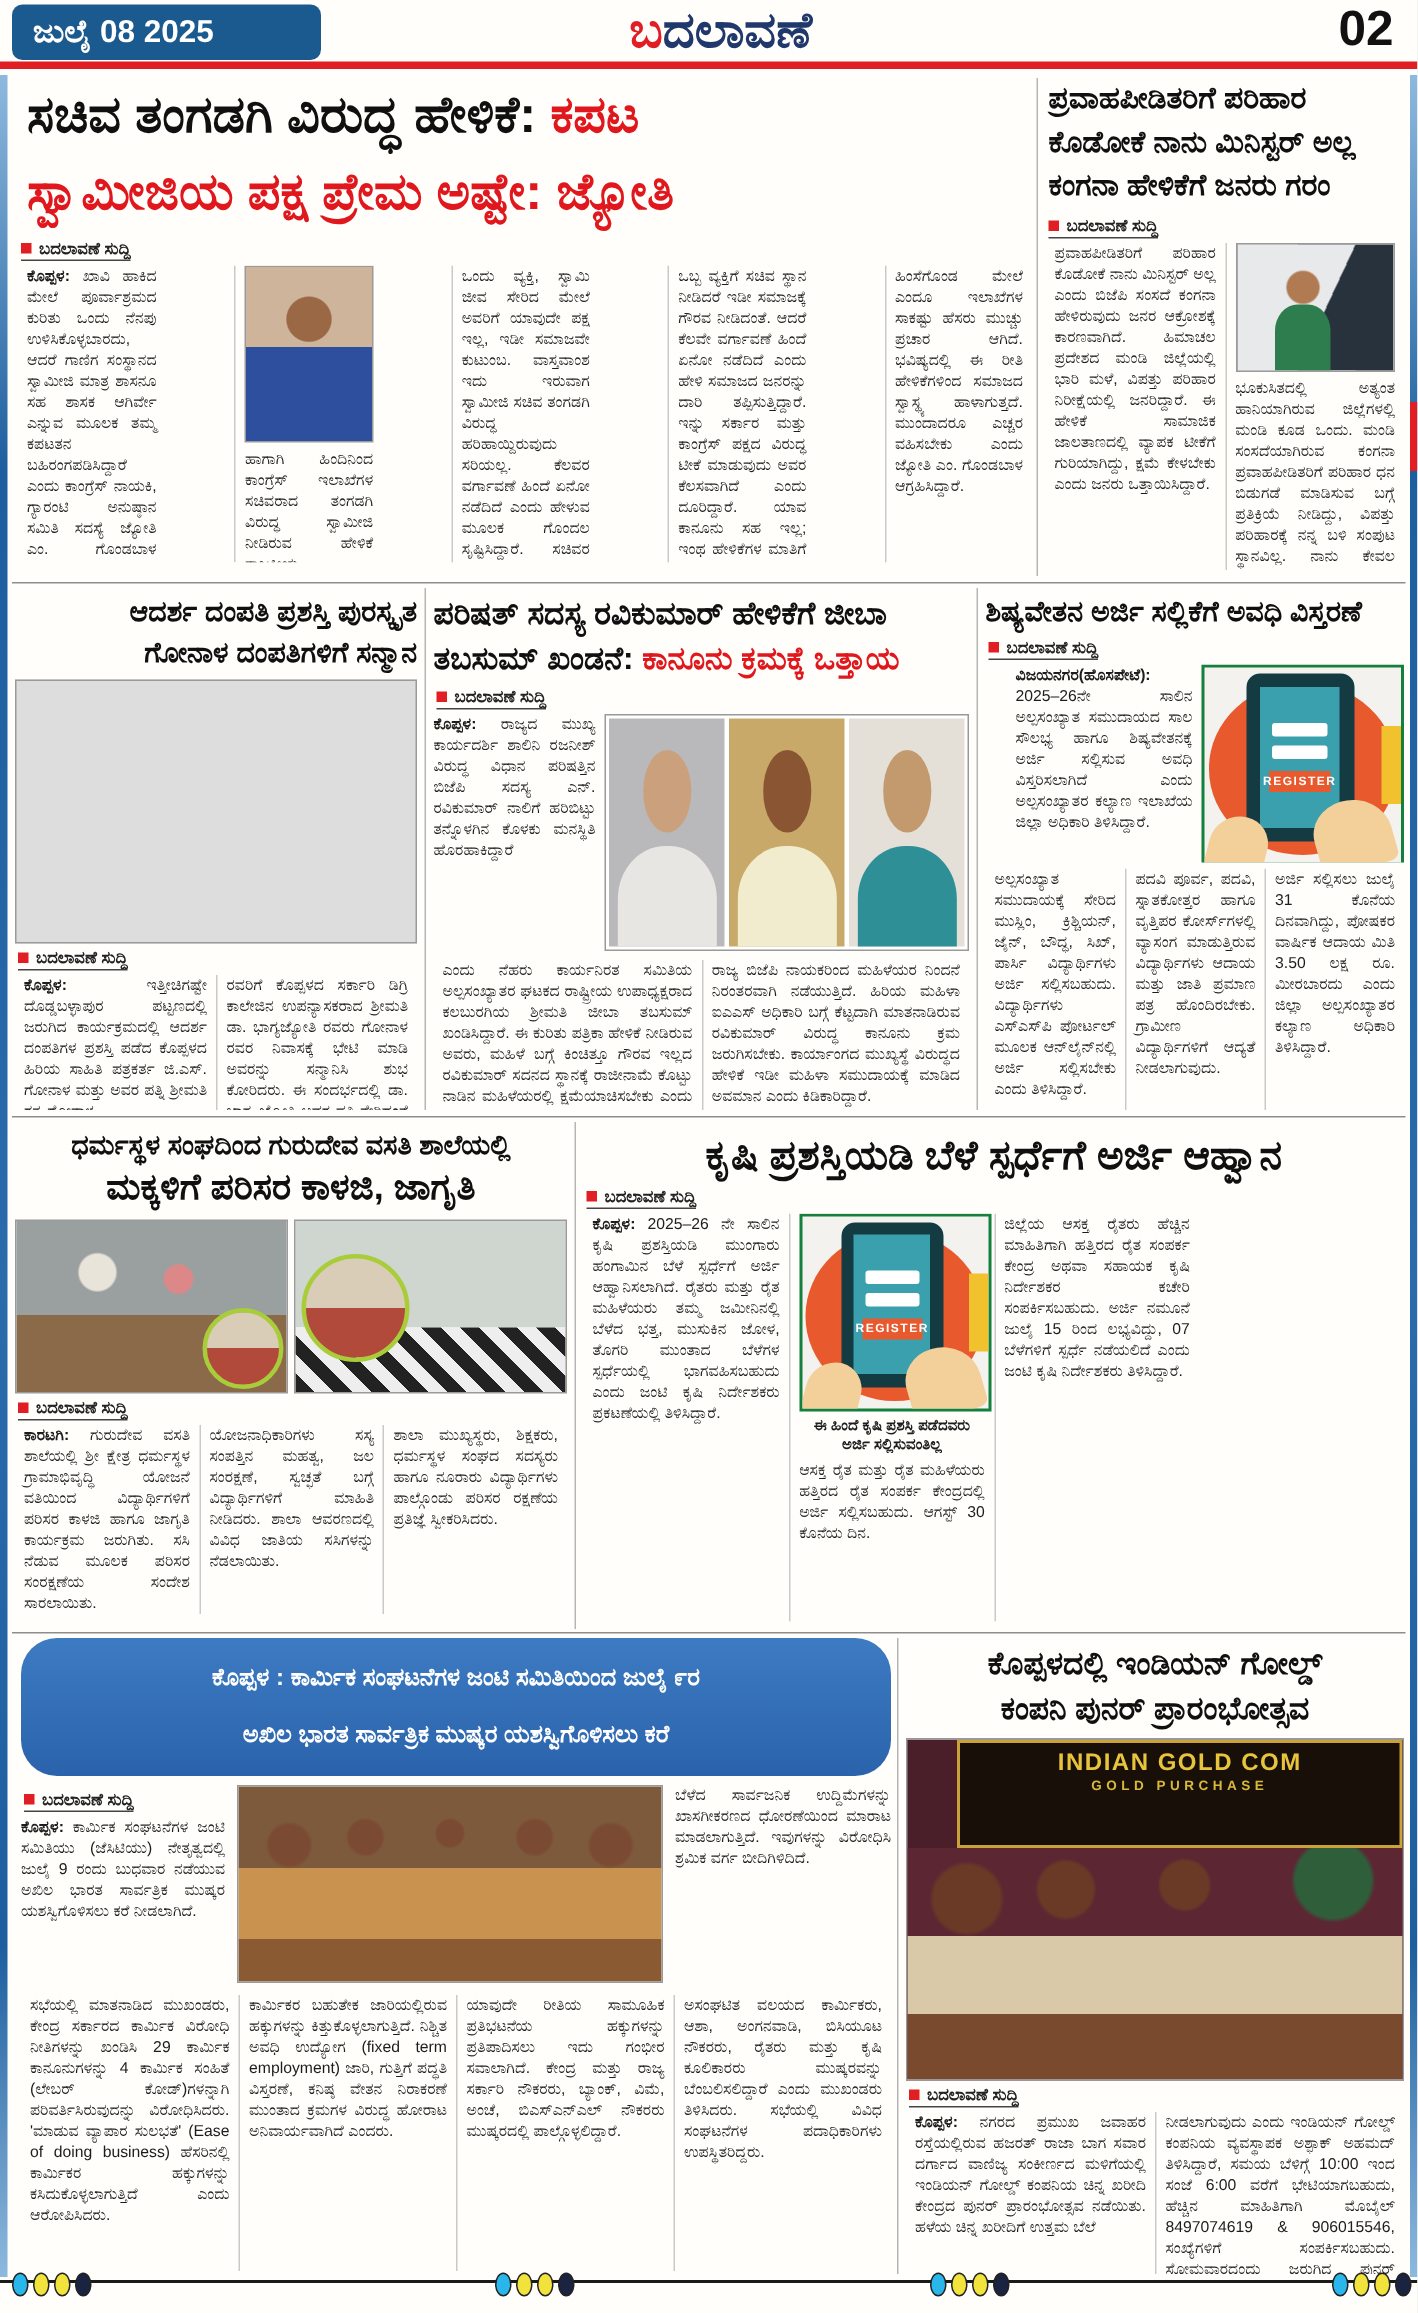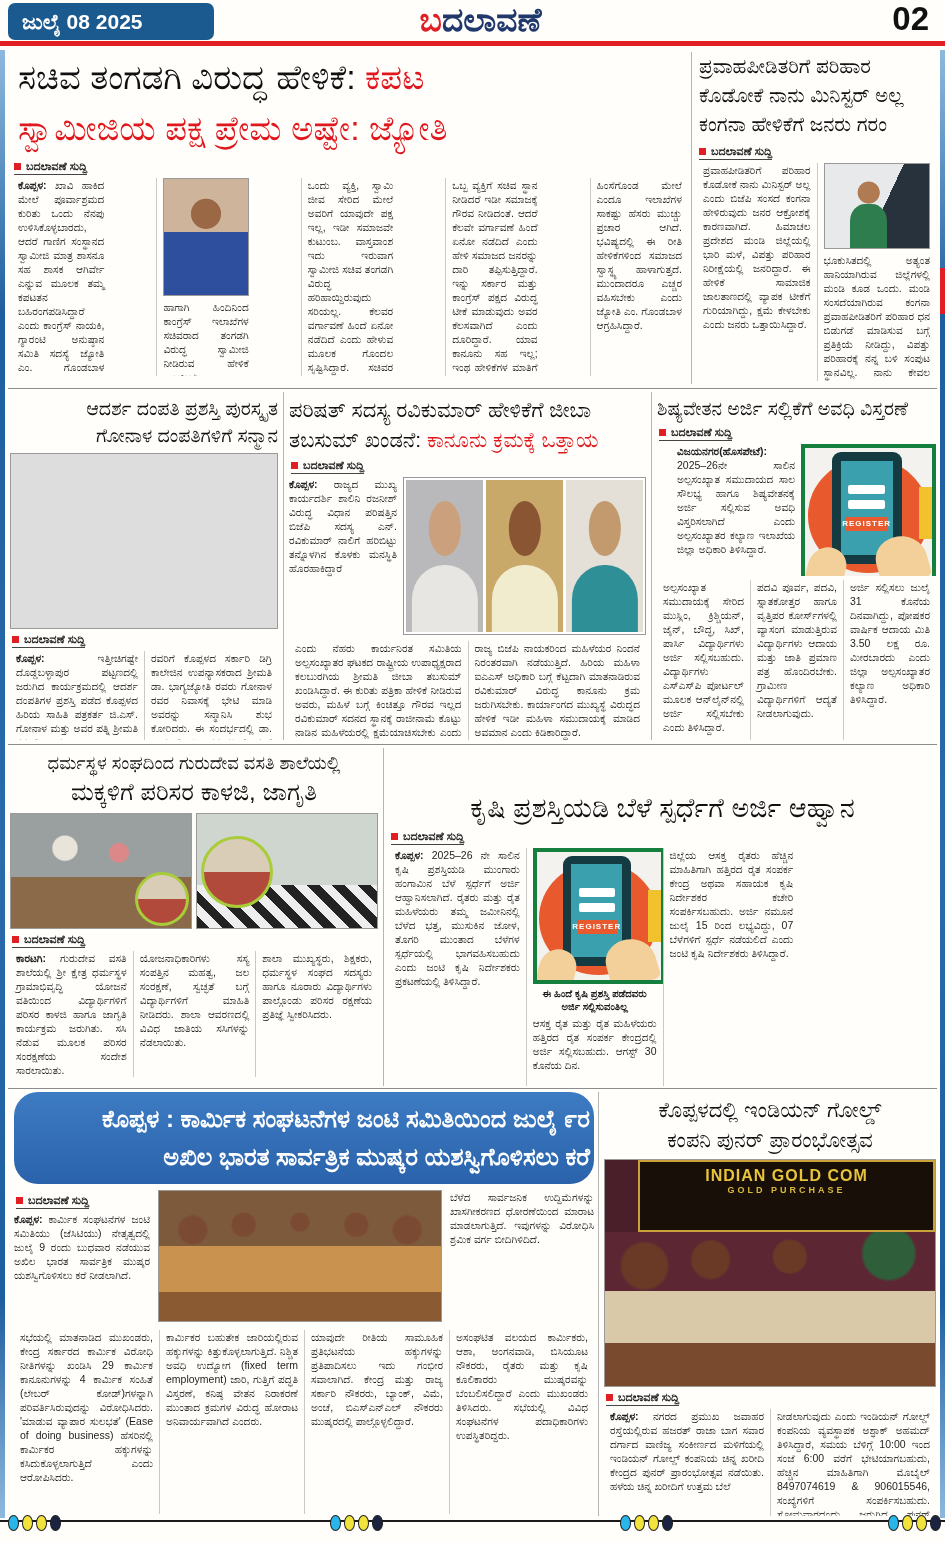--- a/index.html
+++ b/index.html
@@ -18,21 +18,21 @@
   
   .datebox{position:absolute;left:8px;top:3px;width:206px;height:37px;background:var(--masthead-blue);
            border-radius:7px;color:#fff;font-size:21px;font-weight:bold;display:flex;align-items:center;
            padding-left:14px;box-sizing:border-box;}
   .paper-title{position:absolute;left:16px;right:0;top:1px;text-align:center;font-size:33px;font-weight:bold;color:var(--title-blue);}
   .paper-title .init{color:var(--accent-red);}
   .pageno{position:absolute;right:16px;top:0;font-size:33px;font-weight:bold;color:#111;}
   .redrule{position:absolute;top:41px;left:0;right:0;height:5px;background:var(--accent-red);}
   
   .art{position:absolute;overflow:hidden;}
-  .hl{font-weight:normal;color:#101010;}
+  .hl{font-weight:bold;color:#101010;}
   .red{color:var(--headline-red);}
   .byline{display:inline-block;font-size:11px;font-weight:bold;color:#222;border-bottom:1px solid #444;padding-bottom:1px;margin:2px 0 3px 2px;}
   .byline::before{content:'';display:inline-block;width:7px;height:7px;background:var(--accent-red);margin-right:5px;}
   .bt{font-size:10.5px;line-height:14px;text-align:justify;color:#1d1d1d;}
   .dl{font-weight:bold;}
   .cols{display:grid;overflow:hidden;}
   .col{padding:0 6px;overflow:hidden;}
   .col + .col{border-left:1px solid #c9c9c9;}
   .vdiv{position:absolute;width:1px;background:#b5b5b5;}
   .hdiv{position:absolute;left:8px;right:8px;height:1px;background:#8d8d8d;}
@@ -81,37 +81,37 @@
   .trio{display:flex;gap:3px;border:1px solid #999;padding:2px;background:#fff;box-sizing:border-box;}
   .person{position:relative;flex:1;overflow:hidden;}
   .person::before{content:'';position:absolute;left:50%;top:14%;width:42%;height:36%;transform:translateX(-50%);
                   border-radius:50%;background:var(--skin,#b07b52);}
   .person::after{content:'';position:absolute;left:50%;bottom:-4%;width:86%;height:48%;transform:translateX(-50%);
                  border-radius:48% 48% 0 0;background:var(--cloth,#555);}
   .p-hijab{background:#b9b9bb;--skin:#caa17c;--cloth:#e8e6e2;}
   .p-man{background:#c9a96a;--skin:#8a5533;--cloth:#f2ecce;}
   .p-woman{background:#e4e0d8;--skin:#c29a6e;--cloth:#2e8f96;}
   
-  .reg{position:relative;border:4px solid #15803d;background:#f4f2ee;overflow:hidden;}
+  .reg{position:relative;border:2px solid #15803d;background:#f4f2ee;overflow:hidden;}
   .reg-circle{position:absolute;left:2%;top:8%;width:96%;height:88%;border-radius:50%;background:#e85a2d;}
   .reg-yellow{position:absolute;right:0;top:30%;width:10%;height:40%;background:#f2c12e;}
   .reg-tablet{position:absolute;left:21%;top:3%;width:55%;height:86%;background:#143b42;border-radius:9px;
               padding:7% 7%;box-sizing:border-box;}
   .reg-screen{width:100%;height:100%;background:#3aa0ae;display:flex;flex-direction:column;align-items:center;justify-content:center;gap:6%;}
   .reg-bar{width:70%;height:10%;background:#fff;border-radius:2px;}
   .reg-btn{width:78%;height:15%;margin-top:4%;background:#e85a2d;color:#fff;font-size:8px;font-weight:bold;
            display:flex;align-items:center;justify-content:center;letter-spacing:1px;}
   .reg-hand{position:absolute;right:4%;bottom:-4%;width:40%;height:36%;background:#f3cf9a;
             border-radius:46% 54% 12% 12%;transform:rotate(-16deg);}
   .reg-hand2{position:absolute;left:2%;bottom:-6%;width:30%;height:30%;background:#f3cf9a;
             border-radius:54% 46% 12% 12%;transform:rotate(14deg);}
   .caption{font-size:10px;font-weight:bold;text-align:center;line-height:13px;margin-top:3px;}
   
-  .bluebox{background:linear-gradient(180deg,#3d7bc2,#2a63ab);border-radius:24px;color:#fff;text-align:right;
-           font-weight:bold;font-size:24px;line-height:38px;padding:8px 4px;box-sizing:border-box;}
+  .bluebox{background:linear-gradient(180deg,#3d7bc2,#2a63ab);border-radius:24px;color:#fff;text-align:center;
+           font-weight:bold;font-size:16px;line-height:38px;padding:8px 4px;box-sizing:border-box;}
   
   .footline{position:absolute;left:0;right:0;top:1520px;height:2px;background:#1a1a1a;}
   .dotgroup{position:absolute;top:1515px;display:flex;gap:3px;}
   .dot{width:11px;height:16px;border-radius:50%;border:1px solid #222;box-sizing:border-box;}
   .dot.d0{background:var(--dot0);} .dot.d1{background:var(--dot1);}
   .dot.d2{background:var(--dot2);} .dot.d3{background:var(--dot3);}
 </style>
 </head>
 <body>
 
@@ -258,21 +258,21 @@
     <div class="cols" style="grid-template-columns:1fr 1fr 1fr;height:126px;">
       <div class="col bt"><span class="dl">ಕಾರಟಗಿ:</span> <span>ಗುರುದೇವ ವಸತಿ ಶಾಲೆಯಲ್ಲಿ ಶ್ರೀ ಕ್ಷೇತ್ರ ಧರ್ಮಸ್ಥಳ ಗ್ರಾಮಾಭಿವೃದ್ಧಿ ಯೋಜನೆ ವತಿಯಿಂದ ವಿದ್ಯಾರ್ಥಿಗಳಿಗೆ ಪರಿಸರ ಕಾಳಜಿ ಹಾಗೂ ಜಾಗೃತಿ ಕಾರ್ಯಕ್ರಮ ಜರುಗಿತು. ಸಸಿ ನೆಡುವ ಮೂಲಕ ಪರಿಸರ ಸಂರಕ್ಷಣೆಯ ಸಂದೇಶ ಸಾರಲಾಯಿತು.</span></div>
       <div class="col bt">ಯೋಜನಾಧಿಕಾರಿಗಳು ಸಸ್ಯ ಸಂಪತ್ತಿನ ಮಹತ್ವ, ಜಲ ಸಂರಕ್ಷಣೆ, ಸ್ವಚ್ಛತೆ ಬಗ್ಗೆ ವಿದ್ಯಾರ್ಥಿಗಳಿಗೆ ಮಾಹಿತಿ ನೀಡಿದರು. ಶಾಲಾ ಆವರಣದಲ್ಲಿ ವಿವಿಧ ಜಾತಿಯ ಸಸಿಗಳನ್ನು ನೆಡಲಾಯಿತು.</div>
       <div class="col bt">ಶಾಲಾ ಮುಖ್ಯಸ್ಥರು, ಶಿಕ್ಷಕರು, ಧರ್ಮಸ್ಥಳ ಸಂಘದ ಸದಸ್ಯರು ಹಾಗೂ ನೂರಾರು ವಿದ್ಯಾರ್ಥಿಗಳು ಪಾಲ್ಗೊಂಡು ಪರಿಸರ ರಕ್ಷಣೆಯ ಪ್ರತಿಜ್ಞೆ ಸ್ವೀಕರಿಸಿದರು.</div>
     </div>
   </div>
 
   <div class="vdiv" style="left:383px;top:748px;height:338px;"></div>
 
   <div class="art" style="left:389px;top:748px;width:547px;height:338px;">
-    <div class="hl" style="font-size:27px;line-height:36px;text-align:center;padding-top:4px;margin-top:38px;">
+    <div class="hl" style="font-size:27px;line-height:36px;text-align:center;padding-top:4px;">
       <span>ಕೃಷಿ ಪ್ರಶಸ್ತಿಯಡಿ ಬೆಳೆ ಸ್ಪರ್ಧೆಗೆ ಅರ್ಜಿ ಆಹ್ವಾನ</span>
     </div>
     <div class="byline"><span>ಬದಲಾವಣೆ ಸುದ್ದಿ</span></div>
     <div class="cols" style="grid-template-columns:repeat(4,1fr);height:272px;">
       <div class="col bt"><span class="dl">ಕೊಪ್ಪಳ:</span> <span>2025–26 ನೇ ಸಾಲಿನ ಕೃಷಿ ಪ್ರಶಸ್ತಿಯಡಿ ಮುಂಗಾರು ಹಂಗಾಮಿನ ಬೆಳೆ ಸ್ಪರ್ಧೆಗೆ ಅರ್ಜಿ ಆಹ್ವಾನಿಸಲಾಗಿದೆ. ರೈತರು ಮತ್ತು ರೈತ ಮಹಿಳೆಯರು ತಮ್ಮ ಜಮೀನಿನಲ್ಲಿ ಬೆಳೆದ ಭತ್ತ, ಮುಸುಕಿನ ಜೋಳ, ತೊಗರಿ ಮುಂತಾದ ಬೆಳೆಗಳ ಸ್ಪರ್ಧೆಯಲ್ಲಿ ಭಾಗವಹಿಸಬಹುದು ಎಂದು ಜಂಟಿ ಕೃಷಿ ನಿರ್ದೇಶಕರು ಪ್ರಕಟಣೆಯಲ್ಲಿ ತಿಳಿಸಿದ್ದಾರೆ.</span></div>
       <div class="col">
         <div class="reg" style="width:100%;height:128px;">
           <div class="reg-circle"></div>
           <div class="reg-yellow"></div>
           <div class="reg-tablet">

